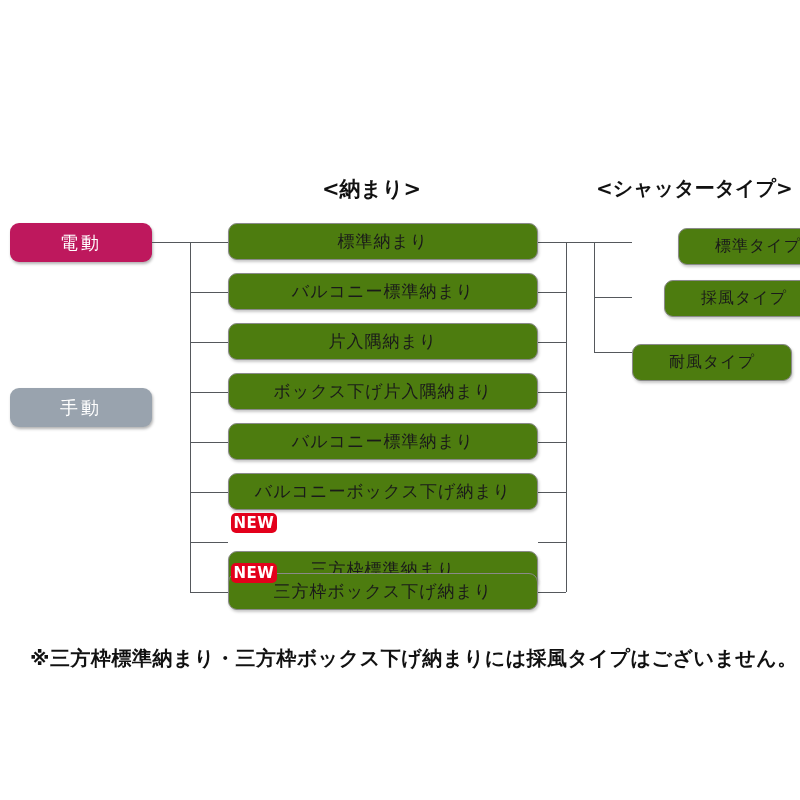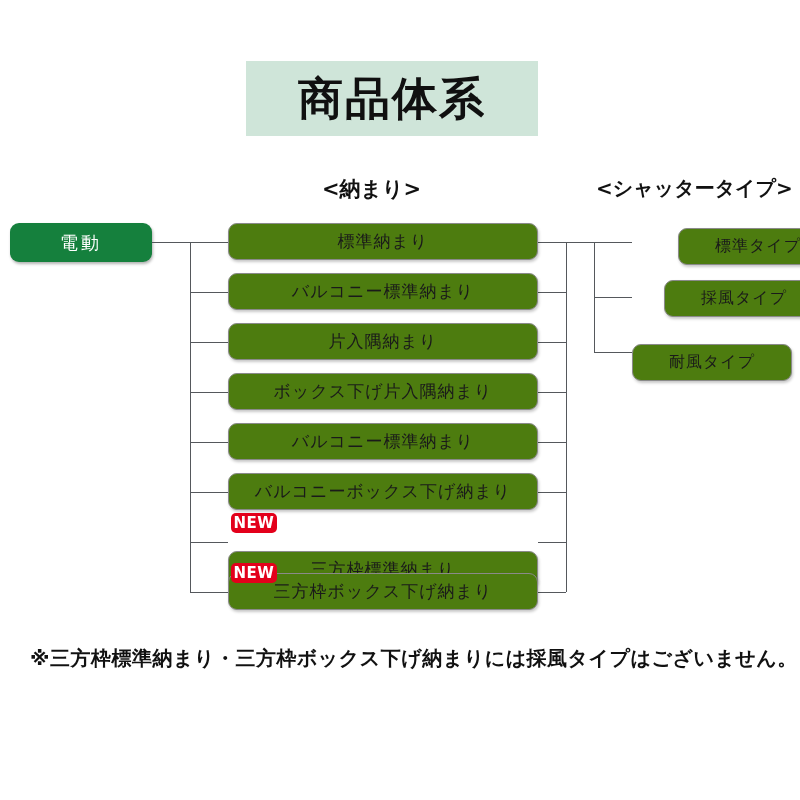--- a/index.html
+++ b/index.html
@@ -61,21 +61,21 @@
     display: flex;
     align-items: center;
     justify-content: center;
     font-size: 18px;
     color: #ffffff;
     letter-spacing: 3px;
     box-shadow: 1px 2px 3px rgba(0,0,0,0.30);
   }
   #drive-denki {
     top: 223px;
-    background: #15803d;
+    background: #be185d;
     font-family: Liberation Serif, serif;
   }
   #drive-shudo {
     top: 388px;
     background: #99a3ae;
   }
 
   
   .node {
     position: absolute;
@@ -142,29 +142,29 @@
     color: #111111;
     white-space: nowrap;
     letter-spacing: 0.5px;
   }
 </style>
 </head>
 <body>
 
 <div id="stage">
 
-  <div class="title-band">
-    <span class="title-text">商品体系</span>
-  </div>
 
   <div class="col-header" id="hdr-osamari">&lt;納まり&gt;</div>
   <div class="col-header" id="hdr-shutter">&lt;シャッタータイプ&gt;</div>
 
   <div class="drive-btn" id="drive-denki">
     <span>電動</span>
+  </div>
+  <div class="drive-btn" id="drive-shudo">
+    <span>手動</span>
   </div>
 
   <div class="ln ln-h" style="left:152px; top:242px; width:76px;"></div>
 
   <div class="ln ln-v" style="left:190px; top:242px; height:350px;"></div>
 
   <div class="ln ln-h" style="left:190px; top:292px; width:38px;"></div>
   <div class="ln ln-h" style="left:190px; top:342px; width:38px;"></div>
   <div class="ln ln-h" style="left:190px; top:392px; width:38px;"></div>
   <div class="ln ln-h" style="left:190px; top:442px; width:38px;"></div>

